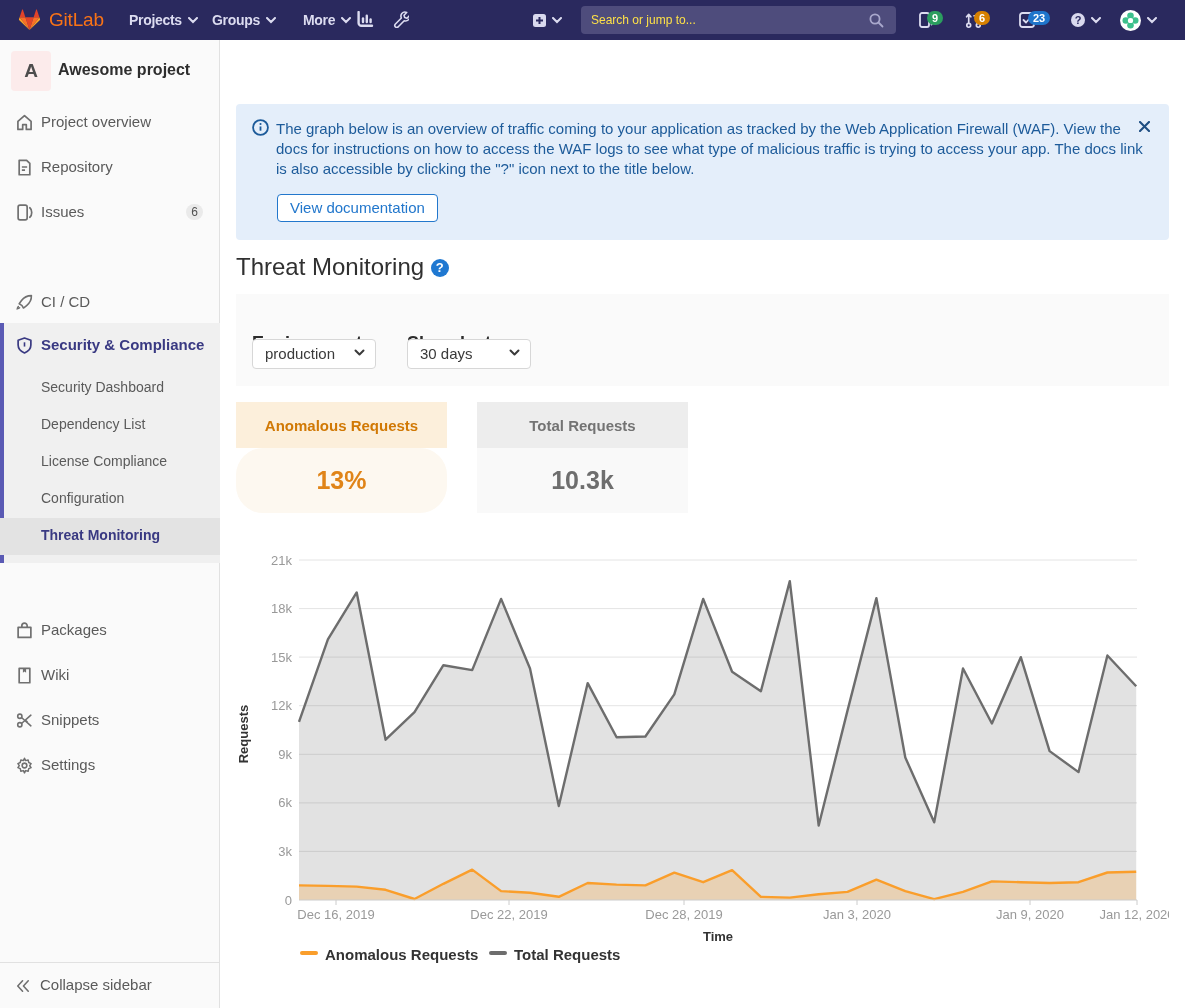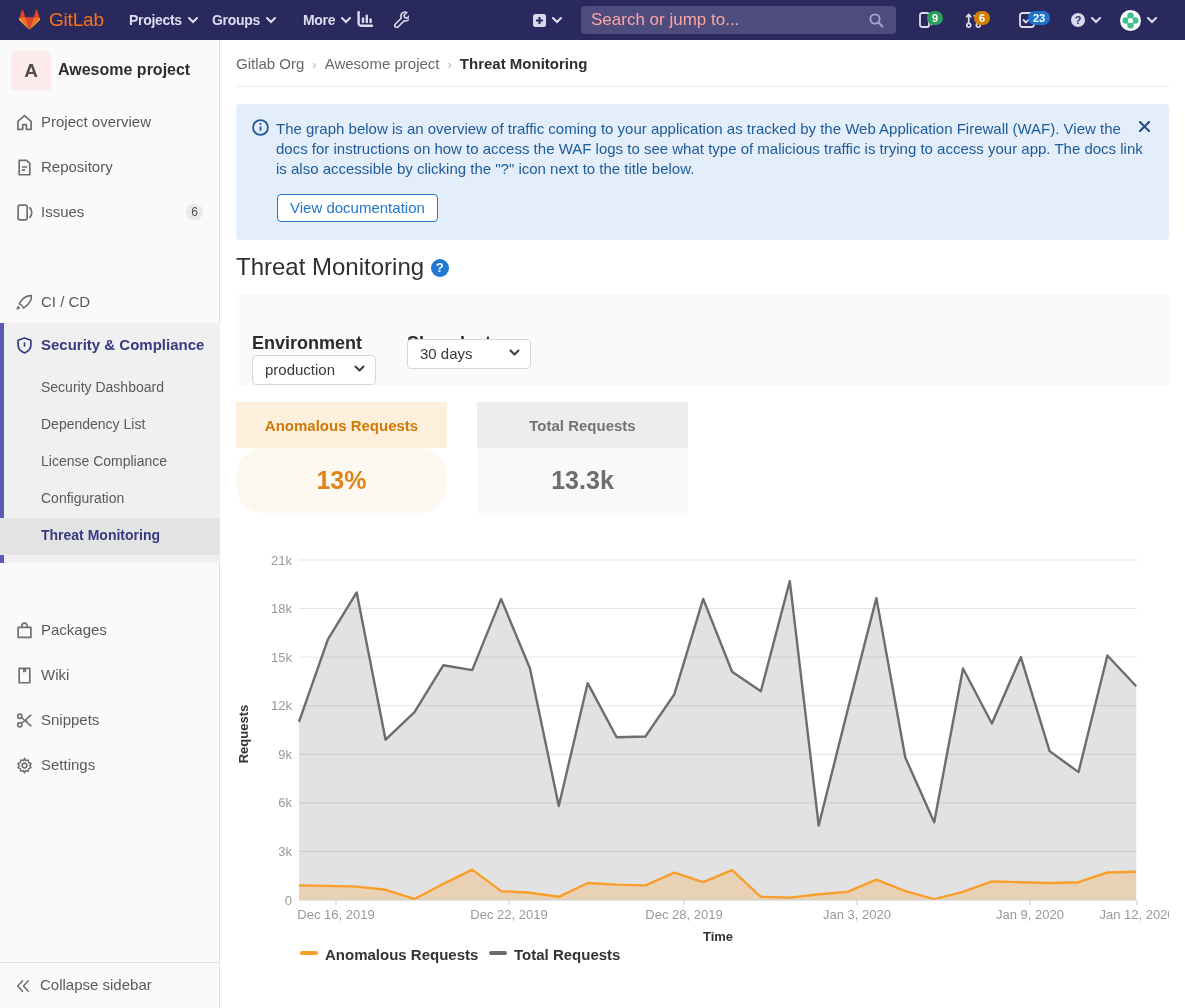--- a/index.html
+++ b/index.html
@@ -4,21 +4,21 @@
 <style>
   * { margin:0; padding:0; box-sizing:border-box; }
   html,body { width:1185px; height:1008px; overflow:hidden; background:#fff;
     font-family:"Liberation Sans", sans-serif; }
   
   .navbar { position:absolute; left:0; top:0; width:1185px; height:40px; background:#2a295e; z-index:10; }
   .nv { position:absolute; top:0; height:40px; display:flex; align-items:center; }
   .logo-txt { color:#f97316; font-size:19px; font-weight:400; letter-spacing:-0.2px; }
   .nav-link { color:#dcdcf0; font-size:14px; font-weight:700; letter-spacing:-0.3px; }
   .searchbox { position:absolute; left:581px; top:6px; width:315px; height:28px; background:#4e4c7c;
-    border-radius:4px; color:#fca5a5; font-size:17px; line-height:28px; padding-left:10px; }
+    border-radius:4px; color:#fde047; font-size:12px; line-height:28px; padding-left:10px; }
   .badge { display:inline-block; border-radius:9px; color:#fff; font-size:11px; font-weight:700;
     padding:1px 5px; position:relative; top:-2px; left:-4px; }
   
   .sidebar { position:absolute; left:0; top:40px; width:220px; height:968px; background:#fafafa;
     border-right:1px solid #e1e1e1; }
   .ctx { position:absolute; left:0; top:10px; width:220px; height:62px; }
   .ctx-avatar { position:absolute; left:11px; top:1px; width:40px; height:40px; background:#fcebeb;
     border-radius:4px; color:#4d4d4d; font-size:19px; font-weight:700; text-align:center; line-height:40px; }
   .ctx-name { position:absolute; left:58px; top:11px; font-size:16px; font-weight:700; color:#2e2e2e; }
   .sitem { position:absolute; left:0; width:220px; height:45px; }
@@ -250,55 +250,54 @@
   </div>
   <div class="collapse">
     <svg style="position:absolute;left:16px;top:16px;" width="14" height="14" viewBox="0 0 16 16">
         <path d="M7.5 2 L2 8 l5.5 6 M14 2 L8.5 8 l5.5 6" stroke="#707070" stroke-width="1.8" fill="none" stroke-linecap="round" stroke-linejoin="round"></path>
       </svg>
     <div style="position:absolute;left:40px;top:13px;font-size:15px;color:#5a5a5a;">Collapse sidebar</div>
   </div>
 </div>
 
 <div class="main">
-  <div class="crumbs">Gitlab Org<span class="sep">›</span>Awesome project<span class="sep">›</span><b>Threat Monitoring</b></div>
   <div class="alert">
     <svg style="position:absolute;left:16px;top:15px;" width="17" height="17" viewBox="0 0 16 16">
         <circle cx="8" cy="8" r="7" fill="none" stroke="#1d5b9a" stroke-width="1.7"></circle>
         <path d="M8 7 v4" stroke="#1d5b9a" stroke-width="1.7"></path>
         <circle cx="8" cy="4.7" r="1" fill="#1d5b9a"></circle>
       </svg>
     <div class="txt">The graph below is an overview of traffic coming to your application as tracked by the Web Application Firewall (WAF). View the docs for instructions on how to access the WAF logs to see what type of malicious traffic is trying to access your app. The docs link is also accessible by clicking the "?" icon next to the title below.</div>
     <div class="btn">View documentation</div>
     <svg class="x" width="11" height="11" viewBox="0 0 11 11" style="top:17px;">
         <path d="M1 1 l9 9 M10 1 l-9 9" stroke="#1e4e82" stroke-width="2.1" stroke-linecap="round"></path>
       </svg>
   </div>
   <div class="pagehead">Threat Monitoring <span class="qicon">?</span></div>
   <div class="filters">
     <div class="flabel" style="left:16px;">Environment</div>
-    <div class="fselect" style="left:16px;width:124px;margin-top:16px;">production
+    <div class="fselect" style="left:16px;width:124px;">production
       <svg class="chev" width="11" height="8" viewBox="0 0 11 8">
           <path d="M1.5 1.5 l4 4 4-4" stroke="#3a3a3a" stroke-width="2" fill="none" stroke-linecap="round" stroke-linejoin="round"></path>
         </svg>
     </div>
     <div class="flabel" style="left:171px;">Show last</div>
     <div class="fselect" style="left:171px;width:124px;">30 days
       <svg class="chev" width="11" height="8" viewBox="0 0 11 8">
           <path d="M1.5 1.5 l4 4 4-4" stroke="#3a3a3a" stroke-width="2" fill="none" stroke-linecap="round" stroke-linejoin="round"></path>
         </svg>
     </div>
   </div>
   <div class="card card1">
       <div class="hd">Anomalous Requests</div>
       <div class="bd">13%</div>
     </div>
   <div class="card card2">
       <div class="hd">Total Requests</div>
-      <div class="bd">13.3k</div>
+      <div class="bd">10.3k</div>
     </div>
   <div class="chartwrap">
     <svg width="933" height="430" viewBox="0 0 933 430">
 
       <g stroke="#e4e4e4" stroke-width="1">
         <line x1="63" y1="15" x2="901" y2="15"></line>
         <line x1="63" y1="63.6" x2="901" y2="63.6"></line>
         <line x1="63" y1="112.1" x2="901" y2="112.1"></line>
         <line x1="63" y1="160.7" x2="901" y2="160.7"></line>
         <line x1="63" y1="209.3" x2="901" y2="209.3"></line>

